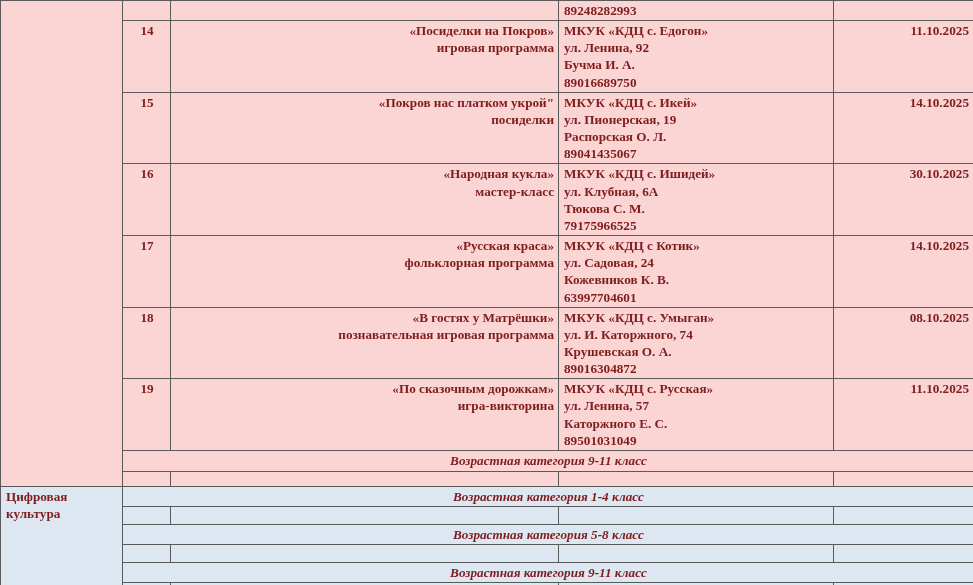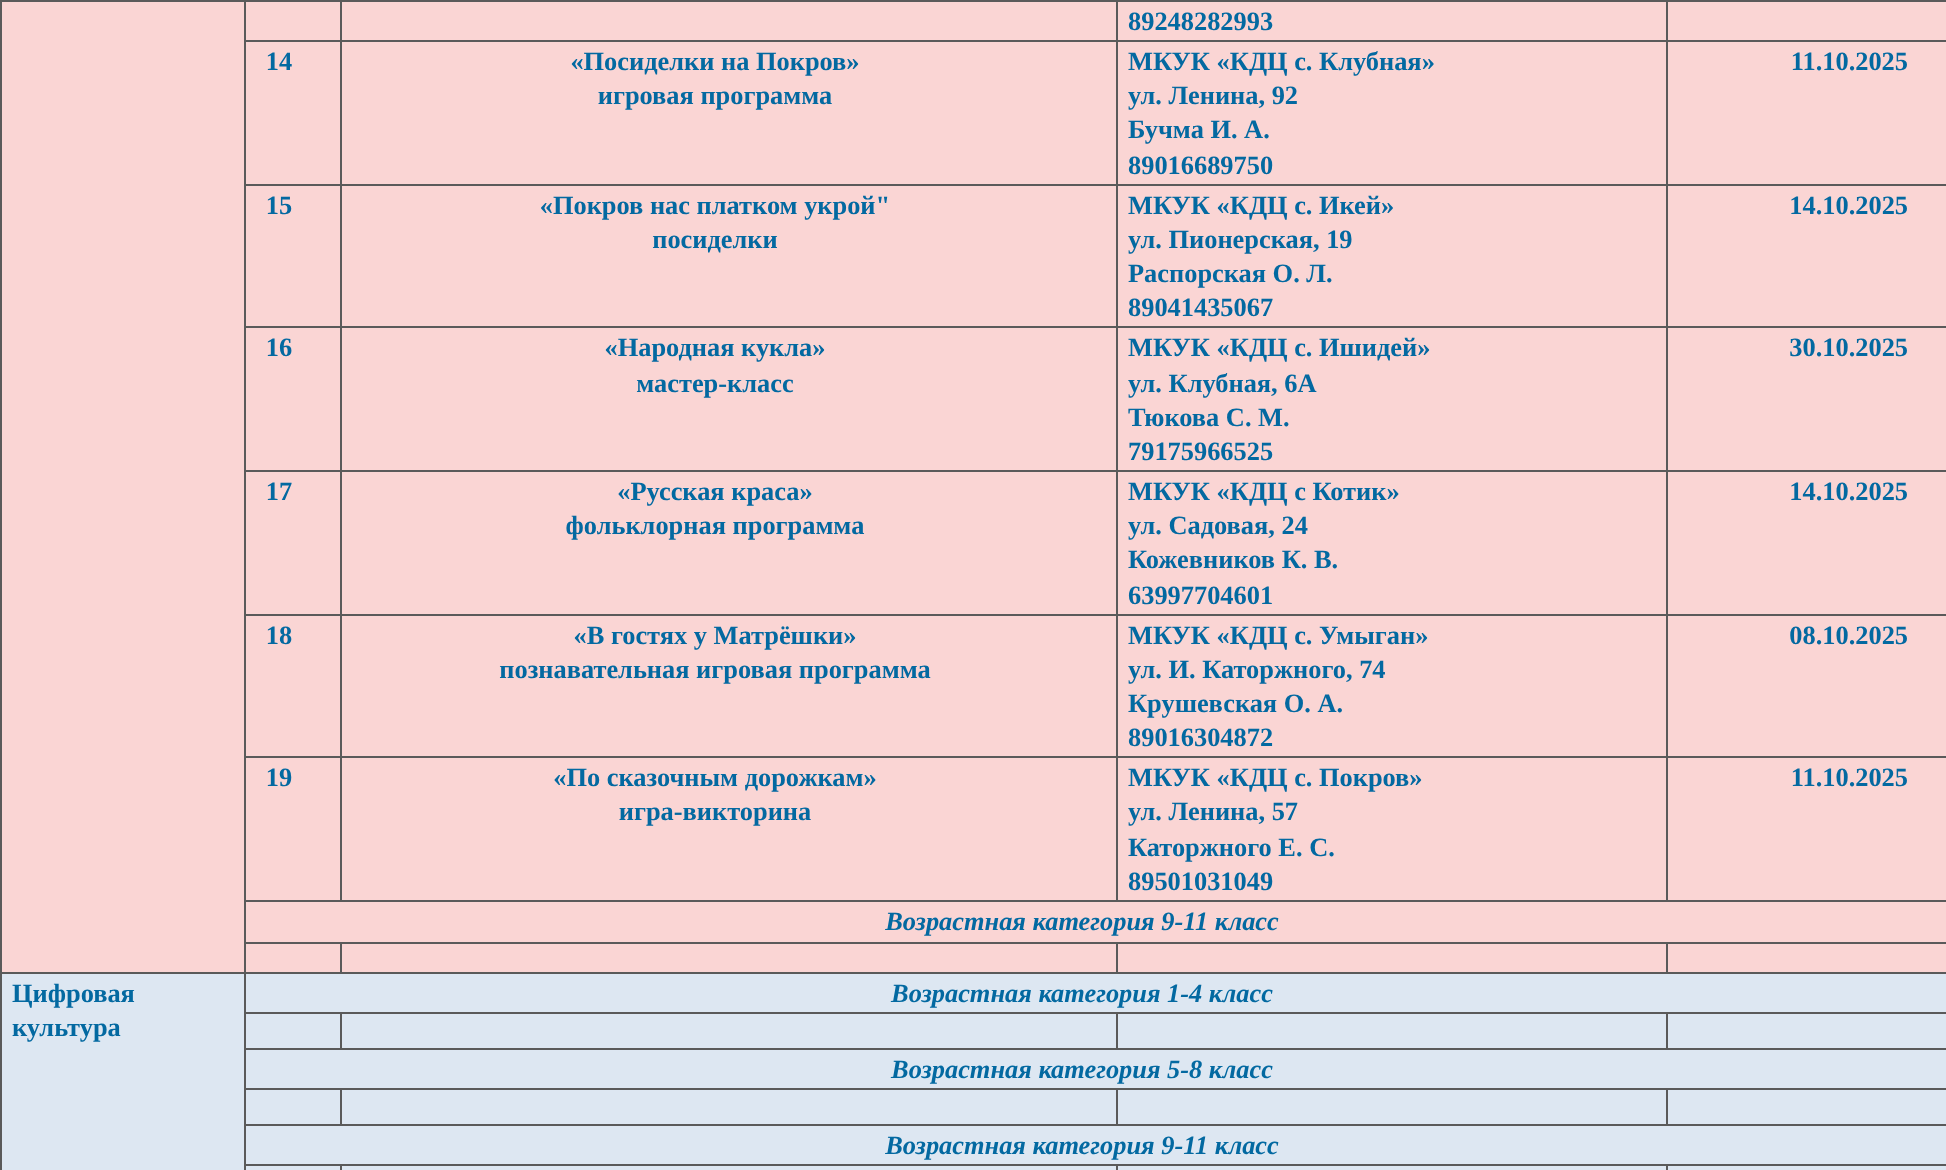--- a/index.html
+++ b/index.html
@@ -24,45 +24,45 @@
   table.schedule {
     border-collapse: collapse;
     table-layout: fixed;
     width: 973px;
     margin: 0;
     padding: 0;
   }
 
   table.schedule td {
     border: 1px solid #5a5a5a;
-    padding: 1px 19px 1px 5px;
+    padding: 1px 4px 1px 5px;
     font-family: "Liberation Serif", "DejaVu Serif", serif;
     font-size: 13.2px;
     font-weight: bold;
     line-height: 1.30;
-    color: #0369a1;
+    color: #7f1d1d;
     vertical-align: top;
     box-sizing: border-box;
     overflow: hidden;
   }
 
   
   .c-theme  { width: 122px; }
   .c-num    { width: 48px;  }
   .c-title  { width: 388px; }
   .c-venue  { width: 275px; }
   .c-date   { width: 140px; }
 
   
   .pink { background: #fad5d4; }
   .blue { background: #dde7f2; }
 
   
   .num   { text-align: center; }
-  .title { text-align: center; }
+  .title { text-align: right; }
   .venue { text-align: left; }
   .date  { text-align: right; }
   .theme { text-align: left; padding-top: 5px; }
 
   .agecat {
     text-align: center;
     font-size: 13.2px;
     font-weight: bold;
     vertical-align: middle;
     font-style: italic;
@@ -100,21 +100,21 @@
         <td class="pink date"></td>
       </tr>
 
       <tr class="r-event">
         <td class="pink num">14</td>
         <td class="pink title">
           <span class="ln">«Посиделки на Покров»</span>
           <span class="ln">игровая программа</span>
         </td>
         <td class="pink venue">
-          <span class="ln">МКУК «КДЦ с. Клубная»</span>
+          <span class="ln">МКУК «КДЦ с. Едогон»</span>
           <span class="ln">ул. Ленина, 92</span>
           <span class="ln">Бучма И. А.</span>
           <span class="ln">89016689750</span>
         </td>
         <td class="pink date">11.10.2025</td>
       </tr>
 
       <tr class="r-event">
         <td class="pink num">15</td>
         <td class="pink title">
@@ -175,21 +175,21 @@
         <td class="pink date">08.10.2025</td>
       </tr>
 
       <tr class="r-event">
         <td class="pink num">19</td>
         <td class="pink title">
           <span class="ln">«По сказочным дорожкам»</span>
           <span class="ln">игра-викторина</span>
         </td>
         <td class="pink venue">
-          <span class="ln">МКУК «КДЦ с. Покров»</span>
+          <span class="ln">МКУК «КДЦ с. Русская»</span>
           <span class="ln">ул. Ленина, 57</span>
           <span class="ln">Каторжного Е. С.</span>
           <span class="ln">89501031049</span>
         </td>
         <td class="pink date">11.10.2025</td>
       </tr>
 
       <tr class="r-age">
         <td class="pink agecat" colspan="4">Возрастная категория 9-11 класс</td>
       </tr>

